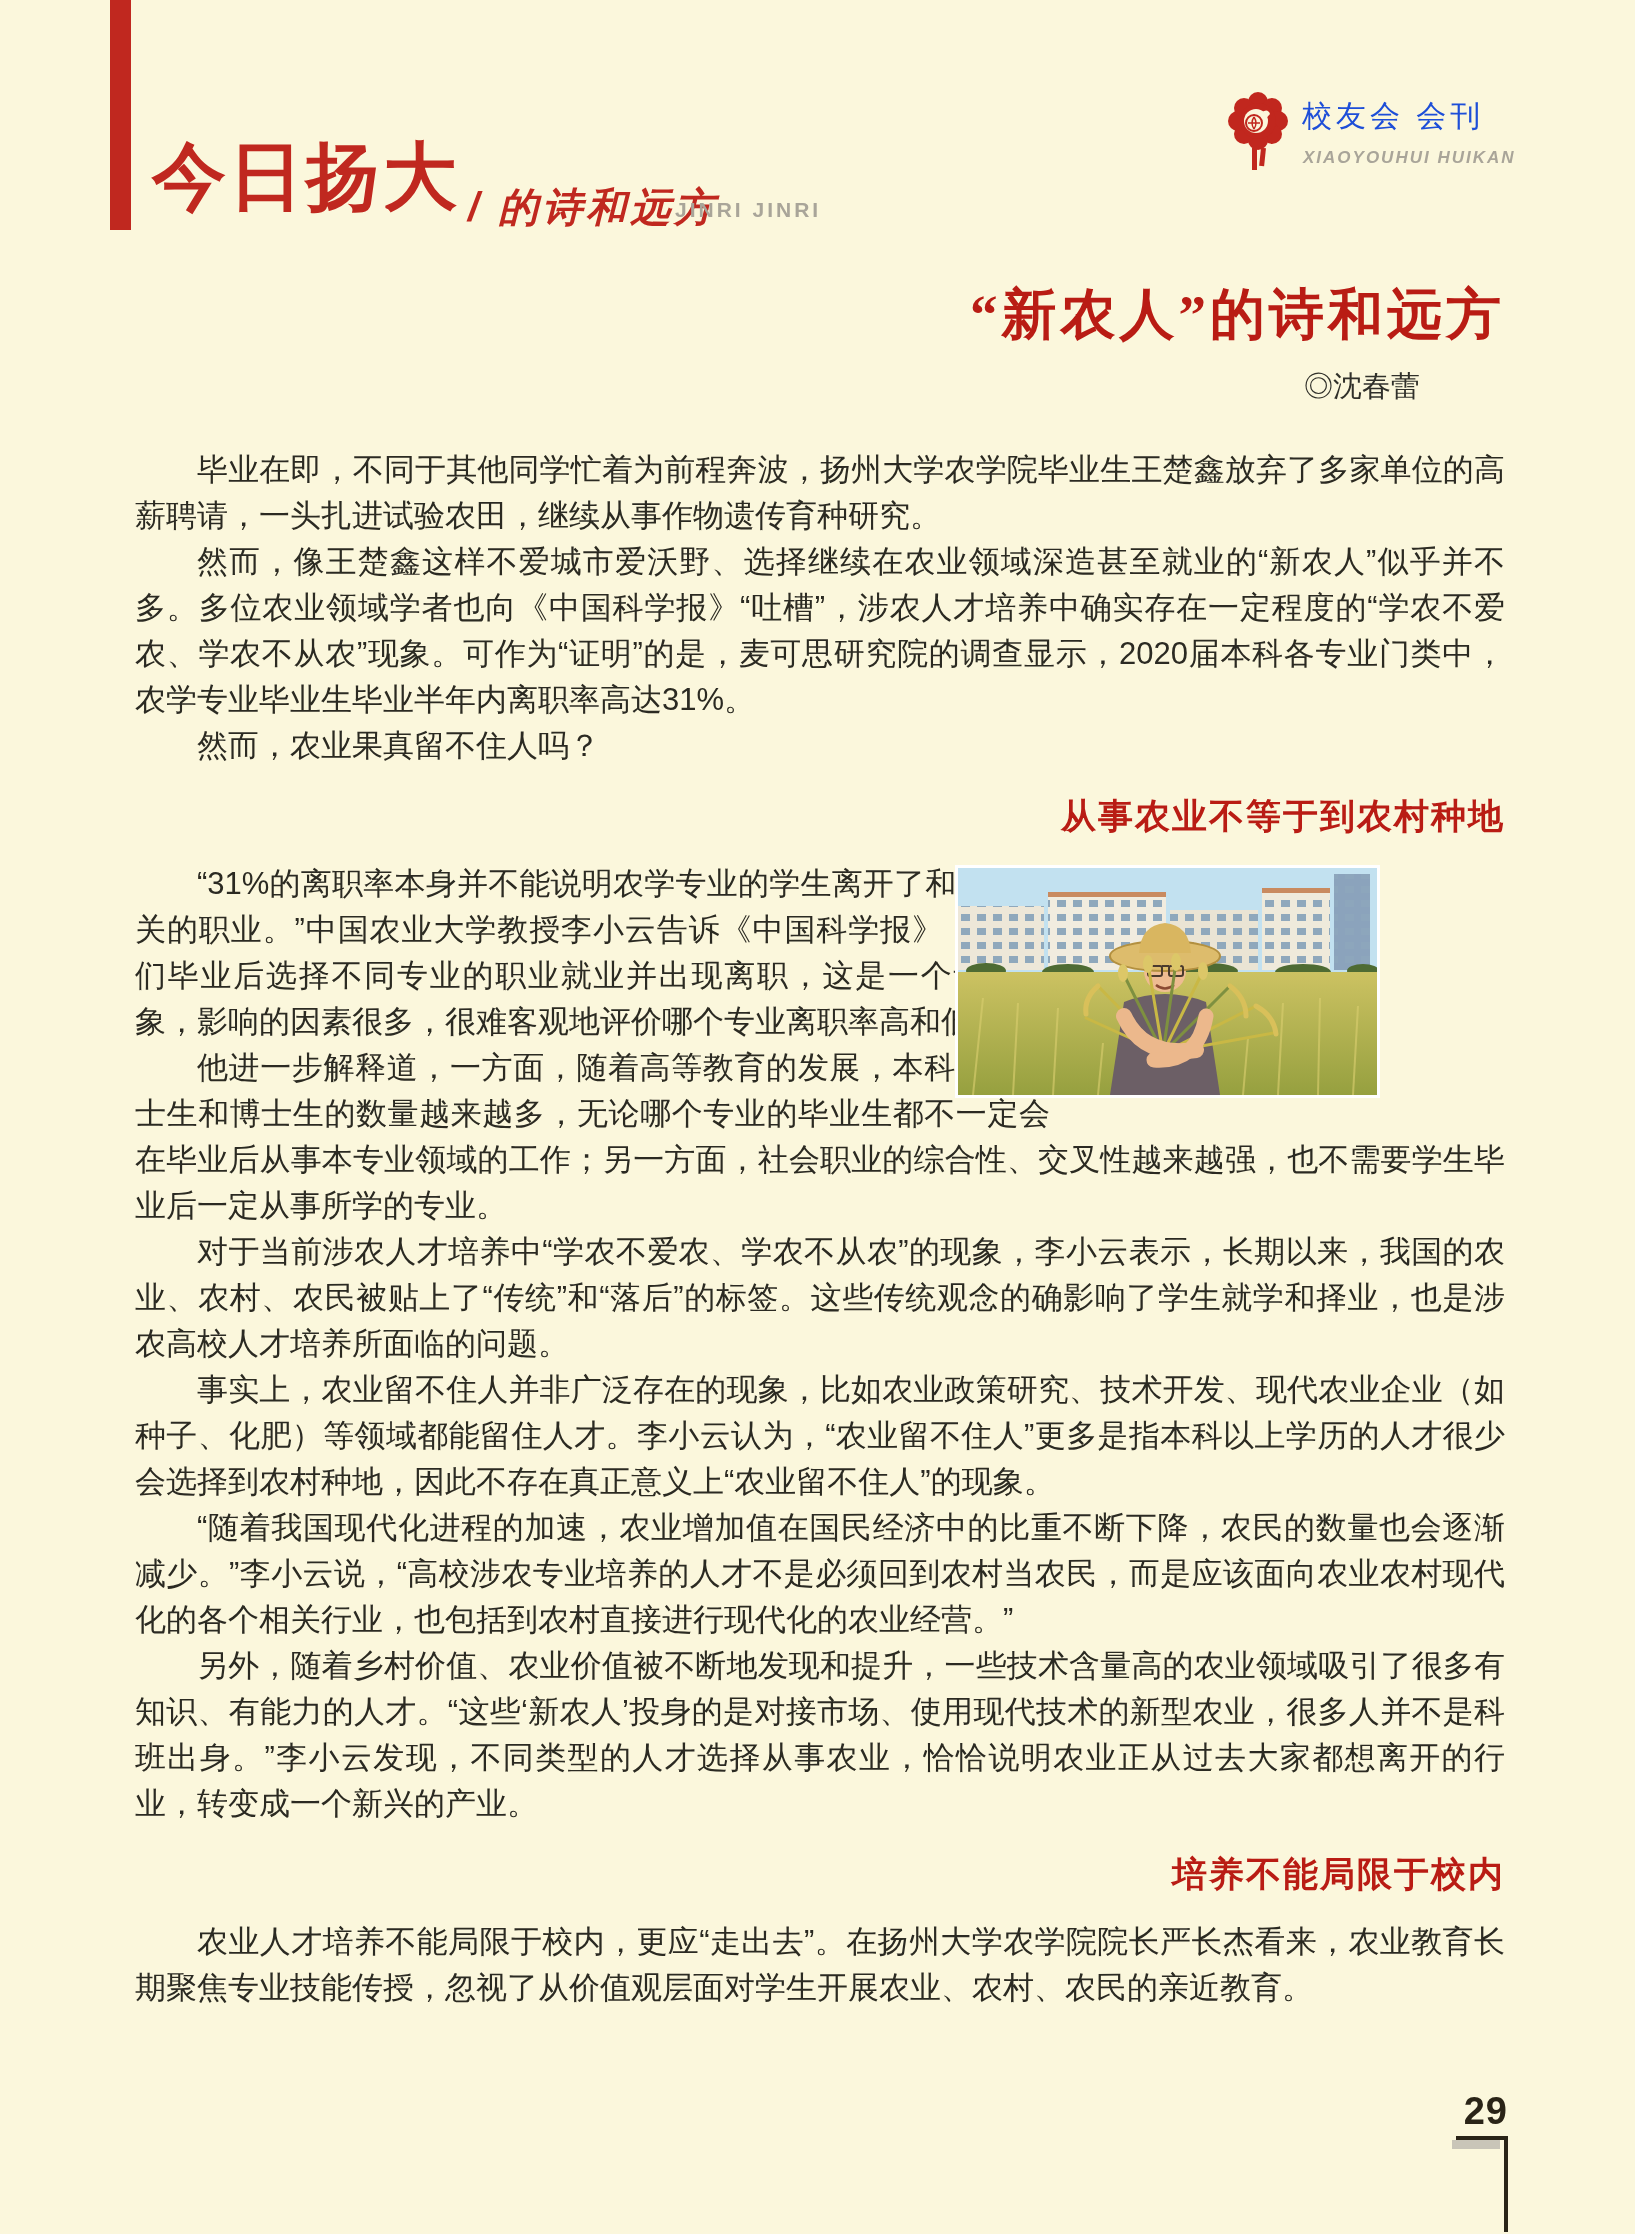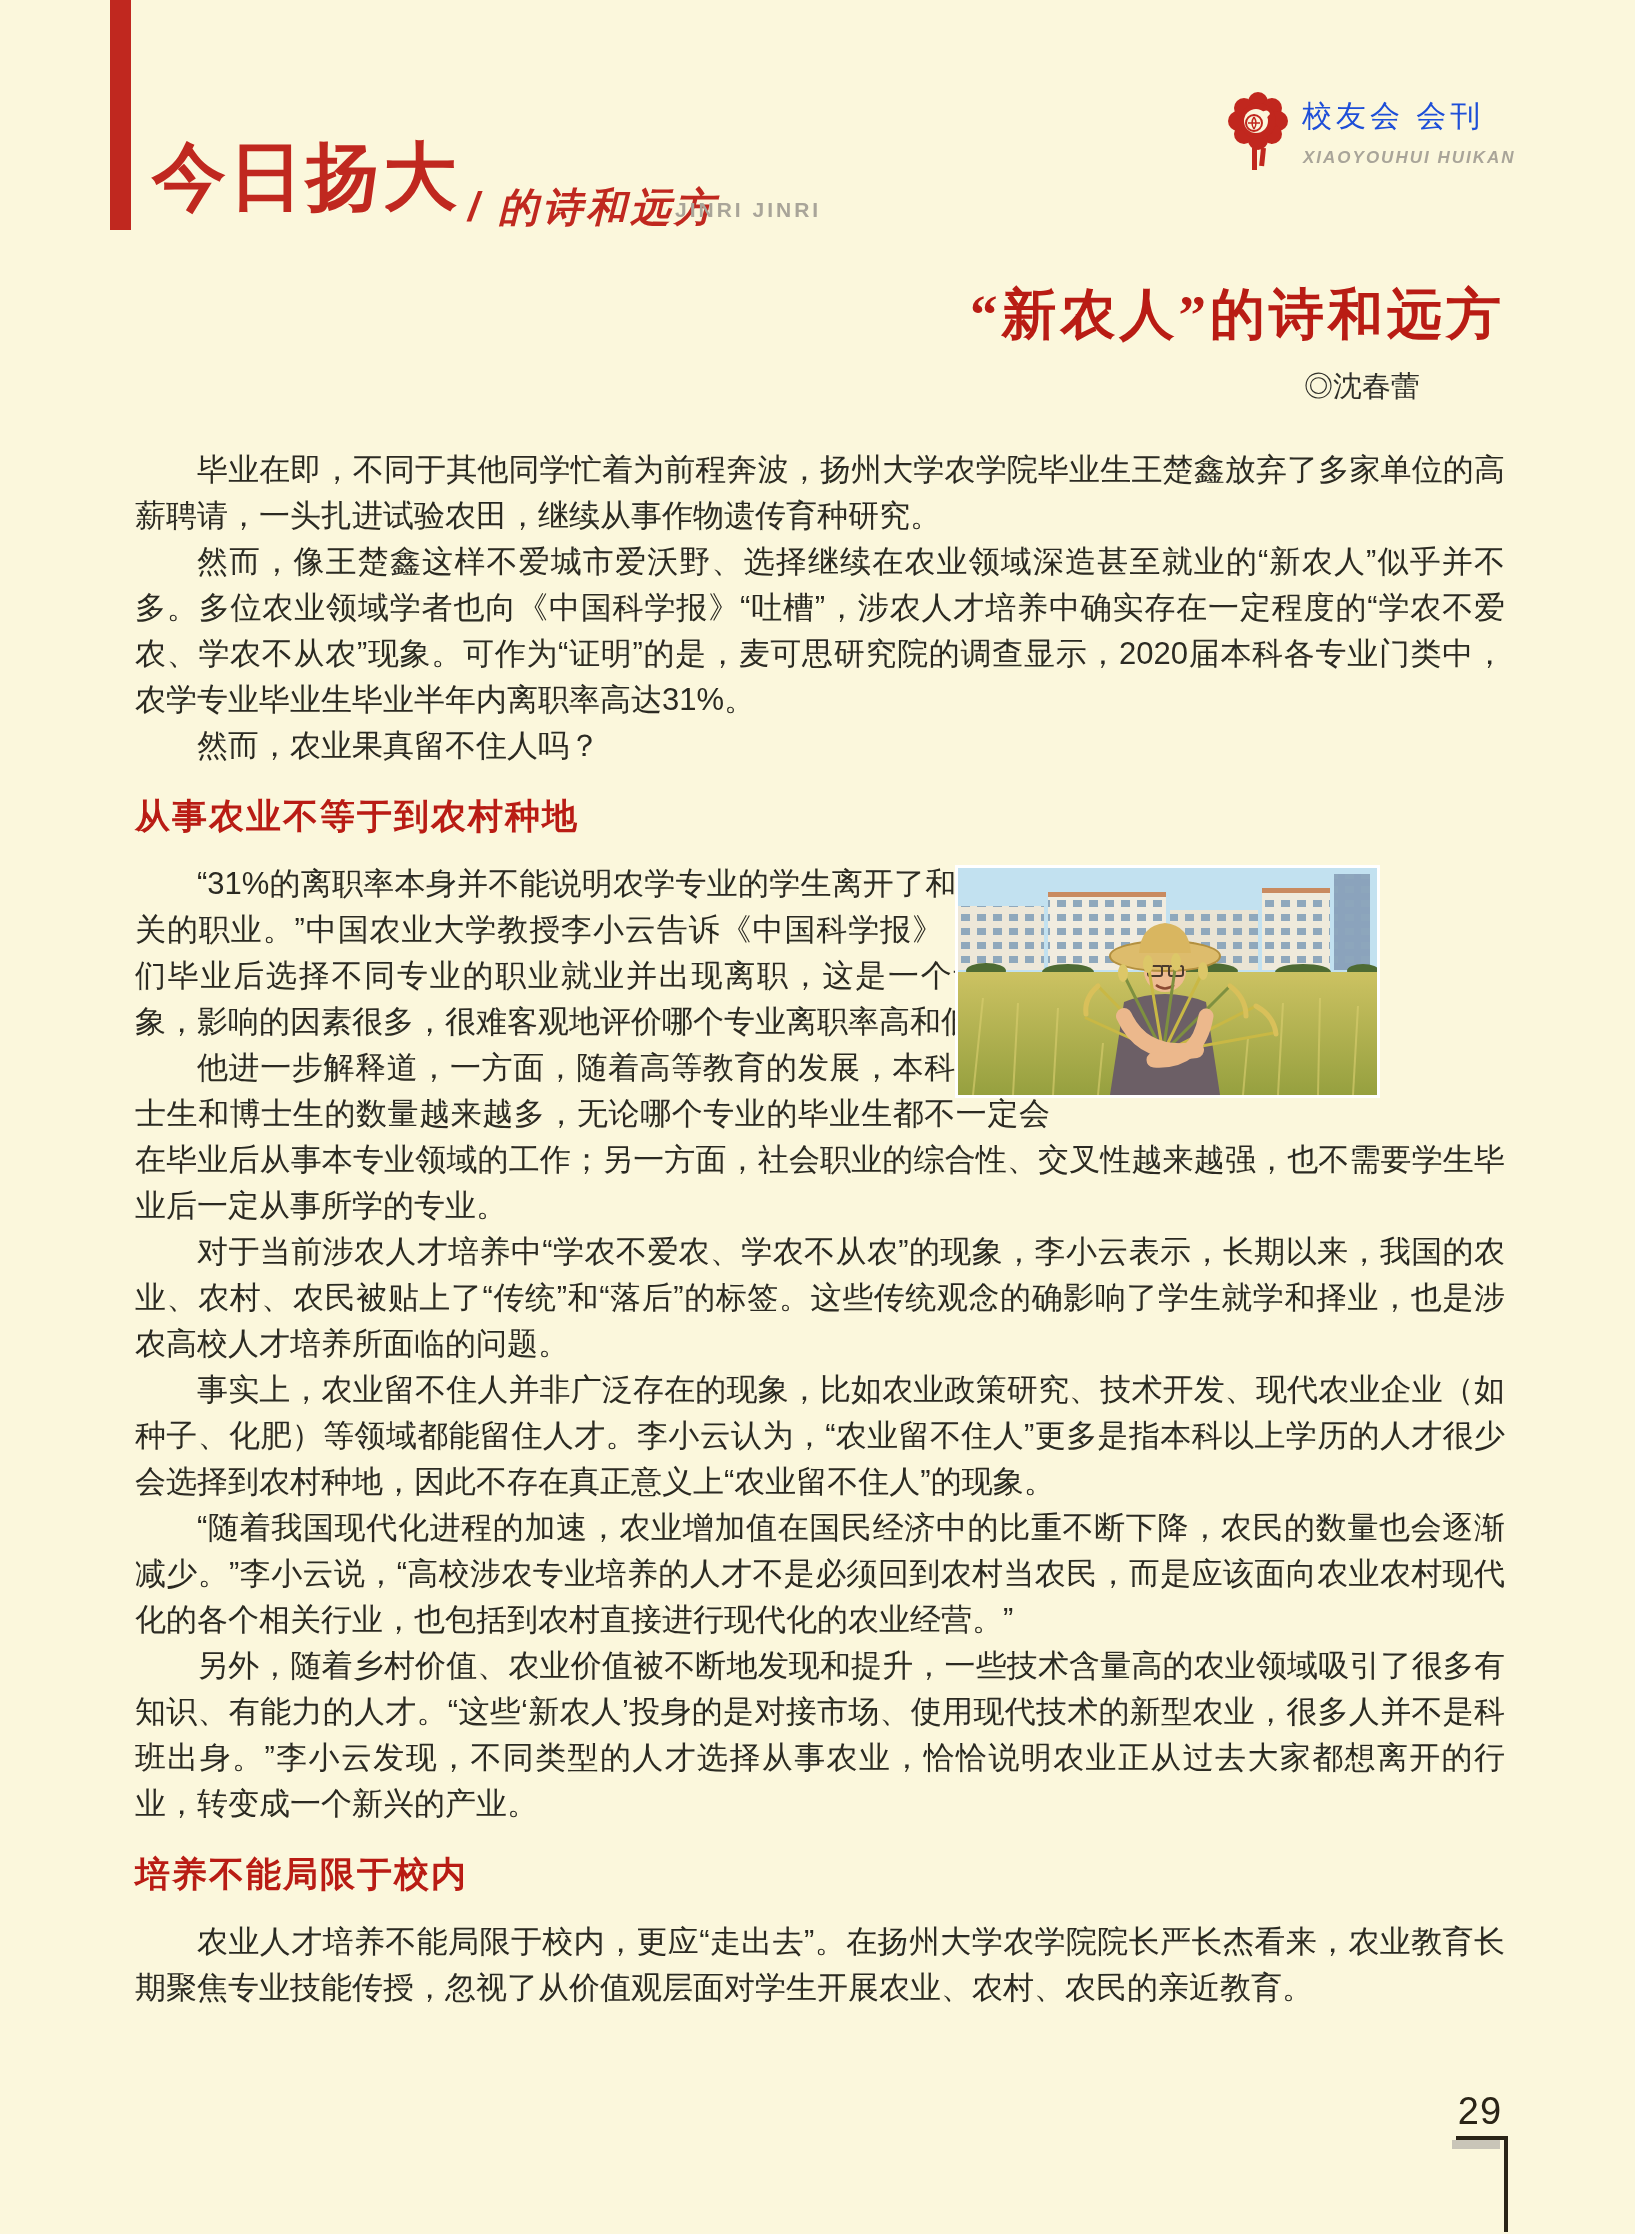--- a/index.html
+++ b/index.html
@@ -16,28 +16,28 @@
   .emblem{position:absolute;left:1226px;top:88px;width:64px;height:84px;}
   .hr-title{position:absolute;left:1302px;top:96px;font-size:30px;font-weight:normal;color:#1d4ed8;letter-spacing:4px;}
   .hr-sub{position:absolute;left:1303px;top:148px;font-size:17px;font-weight:bold;font-style:italic;color:#A9A599;letter-spacing:2px;}
   
   .header-space{height:250px;position:relative;}
   .article-title{margin:35px 130px 0 135px;text-align:right;font-family:"Liberation Serif",serif;
     font-weight:bold;font-size:55px;line-height:60px;color:#B91C14;letter-spacing:4px;}
   .author-line{margin:22px 215px 0 0;text-align:right;font-size:29px;color:#30302A;}
   .article-body{margin:40px 130px 0 135px;font-size:31px;line-height:46px;text-align:justify;color:#2B2A22;}
   .article-body p{margin:0;text-indent:2em;}
-  .section-heading{text-align:left;font-family:"Liberation Serif",serif;font-weight:bold;
+  .section-heading{text-align:right;font-family:"Liberation Serif",serif;font-weight:bold;
     font-size:35px;color:#B91C14;margin:26px 0 22px;letter-spacing:2px;line-height:44px;clear:none;}
   .photo-float{float:right;width:425px;height:233px;margin:4px 0 26px 30px;position:relative;right:125px;
     border:3px solid #FFFFFF;box-sizing:border-box;background:#C2E1F0;}
   .photo-float svg{display:block;}
   
-  .page-number{position:absolute;left:1452px;top:2090px;width:56px;text-align:center;
-    font-size:38px;font-weight:normal;color:#2A2417;letter-spacing:1px;}
+  .page-number{position:absolute;left:1452px;top:2090px;width:56px;text-align:right;
+    font-size:38px;font-weight:bold;color:#2A2417;letter-spacing:1px;}
   .corner-h{position:absolute;left:1456px;top:2136px;width:52px;height:4px;background:#2A2417;}
   .corner-h-shadow{position:absolute;left:1452px;top:2140px;width:48px;height:9px;background:#C9C5B8;}
   .corner-v{position:absolute;left:1504px;top:2136px;width:4px;height:96px;background:#2A2417;}
 </style>
 </head>
 <body>
 
 <div class="header-space">
   <div class="red-bar"></div>
   <div class="masthead">今日扬大</div>

